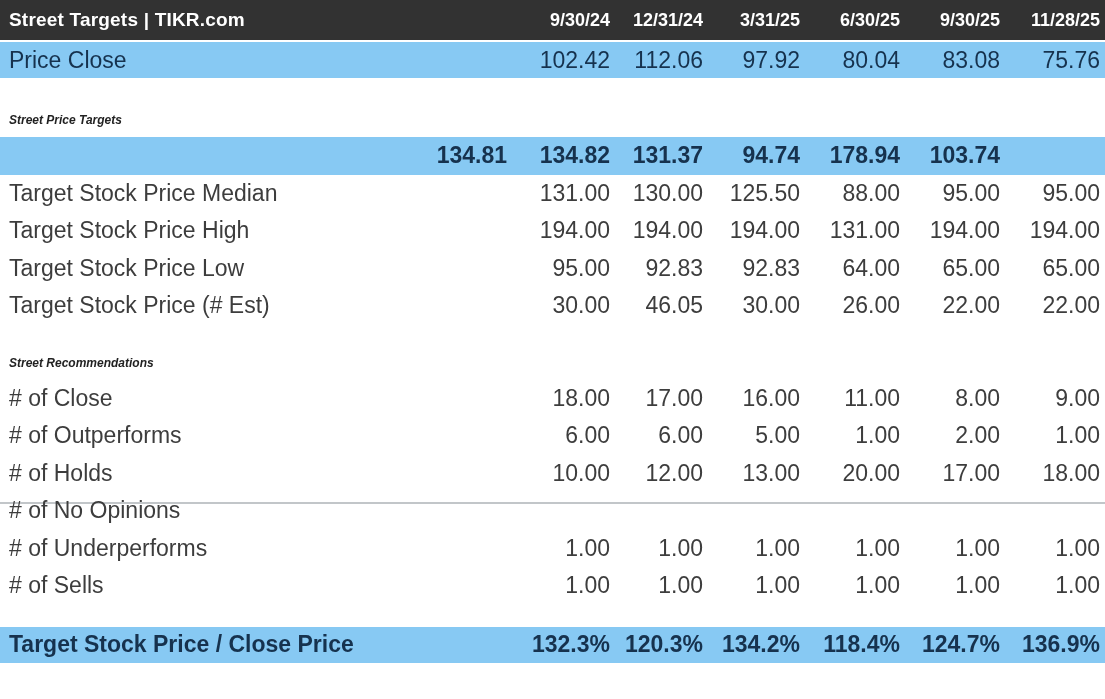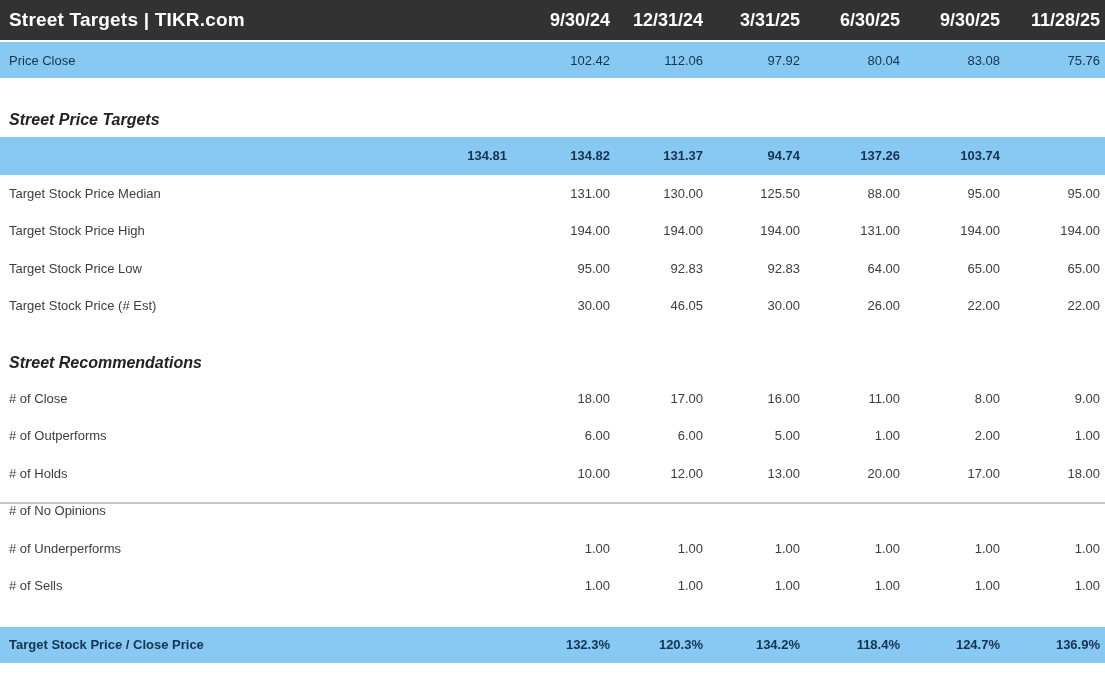--- a/index.html
+++ b/index.html
@@ -34,35 +34,35 @@
     font-weight:bold;
     font-size:18px;
     margin-bottom:2px;
     flex:none;
   }
   .header-row .cell-label{font-size:19px;letter-spacing:.2px;}
   .cell-label{padding-left:9px;white-space:nowrap;overflow:hidden;}
   .cell-num{text-align:right;padding-right:5px;white-space:nowrap;}
   .data-row{
     height:37.5px;
-    font-size:13px;
+    font-size:23px;
     color:var(--body-text);
     flex:none;
   }
   .data-row.first{height:36px;}
   .data-row.last{height:36px;}
   .highlight{
     background:var(--highlight);
     color:var(--navy);
   }
   .bold{font-weight:bold;}
   .section-row{
     display:flex;align-items:center;
     font-weight:bold;font-style:italic;
-    font-size:16px;color:var(--section-text);
+    font-size:12px;color:var(--section-text);
     padding-left:9px;
     height:34px;flex:none;
   }
   .spacer{flex:none;}
   .spacer-1{height:25px;}
   .spacer-2{height:21px;}
   .spacer-3{height:22px;}
 </style>
 </head>
 <body>
@@ -89,21 +89,21 @@
       </div>
       <div class="spacer spacer-1"></div>
       <div class="section-row">
         <span>Street Price Targets</span>
       </div>
       <div class="grid-row data-row highlight bold">
         <div class="cell-num">134.81</div>
         <div class="cell-num">134.82</div>
         <div class="cell-num">131.37</div>
         <div class="cell-num">94.74</div>
-        <div class="cell-num">137.26</div>
+        <div class="cell-num">178.94</div>
         <div class="cell-num">103.74</div>
       </div>
       <div class="grid-row data-row">
         <div class="cell-label">Target Stock Price Median</div>
         <div class="cell-num">131.00</div>
         <div class="cell-num">130.00</div>
         <div class="cell-num">125.50</div>
         <div class="cell-num">88.00</div>
         <div class="cell-num">95.00</div>
         <div class="cell-num">95.00</div>

